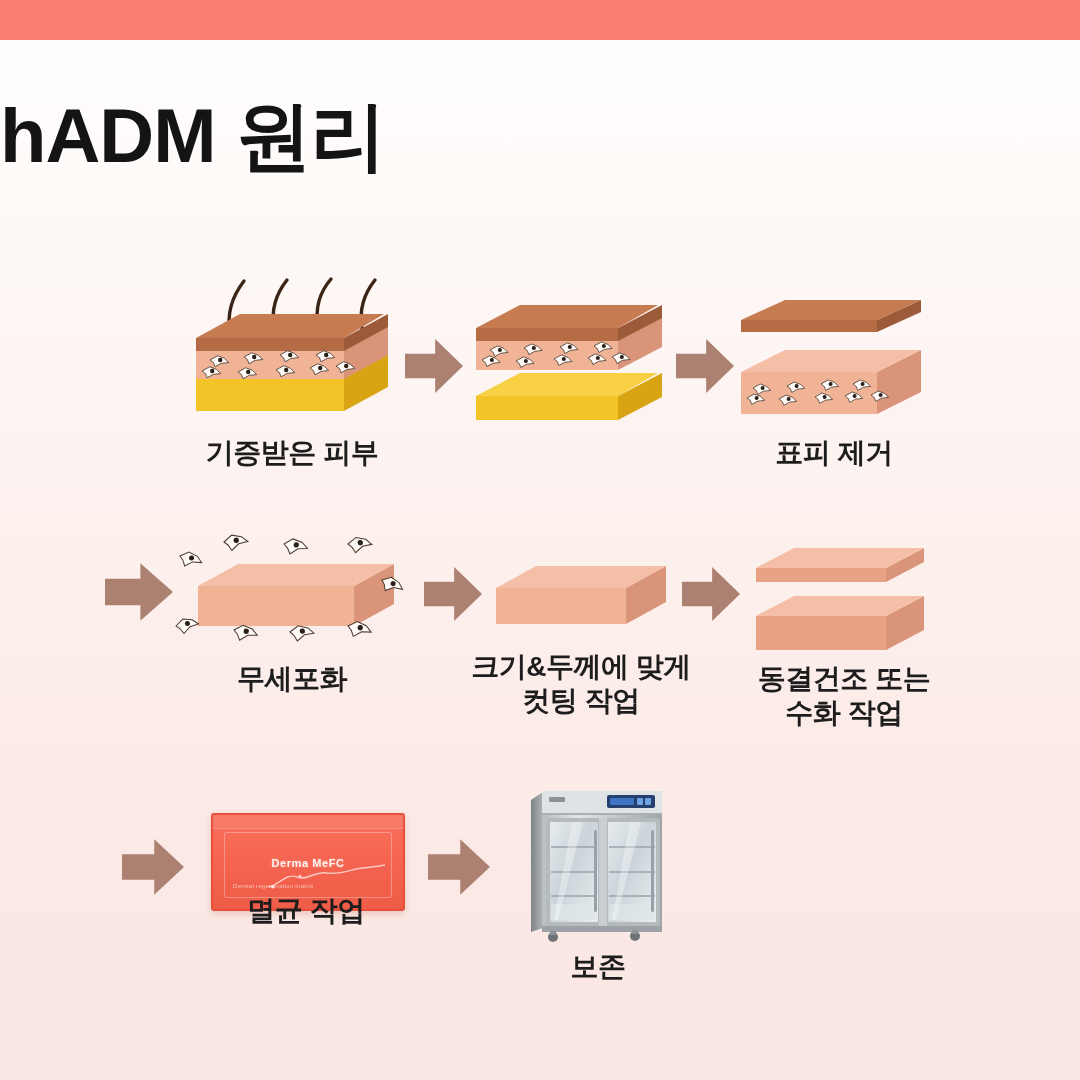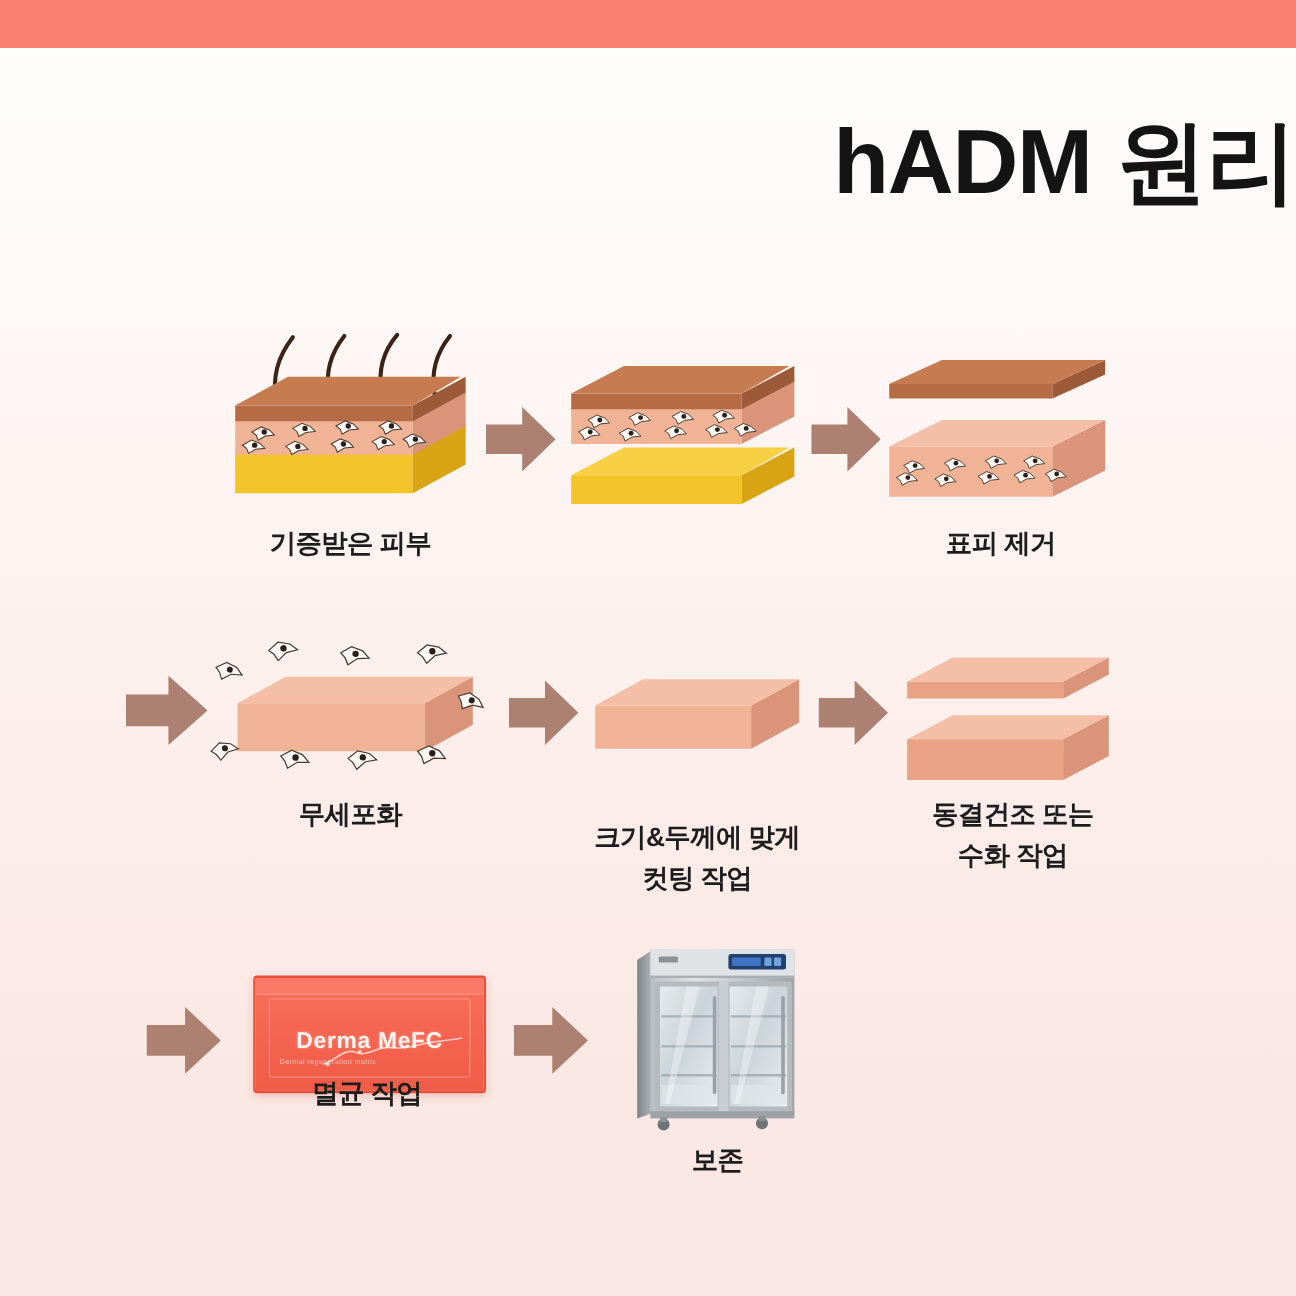--- a/index.html
+++ b/index.html
@@ -16,31 +16,31 @@
     overflow:hidden;
   }
   
   .top-bar{
     position:absolute;left:0;top:0;width:1080px;height:40px;
     background:#fa8072;
   }
   
   .title{
     position:absolute;left:0;top:98px;width:1080px;
-    text-align:right;
+    text-align:left;
     font-size:76px;line-height:1;
     font-weight:bold;
     letter-spacing:-1px;
     color:#141414;
     white-space:nowrap;
   }
   .cap{
     position:absolute;
     text-align:center;
-    font-size:22px;
+    font-size:28px;
     line-height:34px;
     font-weight:bold;
     color:#1d1d1d;
     letter-spacing:-0.5px;
     white-space:pre-line;
   }
   
   .arrow{
     position:absolute;
     background:#ac8171;
@@ -66,21 +66,21 @@
     border-bottom:1px solid rgba(255,255,255,.18);
   }
   .prodbox .inner-line{
     position:absolute;left:11px;top:17px;right:11px;bottom:11px;
     border:1px solid rgba(255,255,255,.30);
     border-radius:2px;
   }
   .prodbox .brand{
     position:absolute;left:0;right:0;top:42px;
     text-align:center;
-    font-size:19px;letter-spacing:.6px;
+    font-size:11px;letter-spacing:.6px;
     color:rgba(255,255,255,.92);
     font-weight:bold;
     text-shadow:0 0 3px rgba(255,160,140,.8);
     filter:blur(.4px);
   }
   .prodbox .fineprint{
     position:absolute;left:20px;bottom:20px;
     font-size:6px;letter-spacing:.3px;
     color:rgba(255,255,255,.6);
     filter:blur(.3px);
@@ -326,21 +326,21 @@
 
   <div class="arrow" style="left: 424px; top: 566px; width: 58px; height: 56px; background: rgb(172, 129, 113);"></div>
 
   <div class="blk" style="left:486px;top:558px;width:190px;height:80px;">
     <svg width="190" height="82" viewBox="0 0 190 82">
       <polygon points="10,30 140,30 140,66 10,66" fill="#f0b396"></polygon>
       <polygon points="140,30 180,8 180,44 140,66" fill="#d9947a"></polygon>
       <polygon points="10,30 50,8 180,8 140,30" fill="#f4bfa6"></polygon>
     </svg>
   </div>
-  <div class="cap" style="left:466px;top:681px;width:230px;">크기&amp;두께에 맞게
+  <div class="cap" style="left:466px;top:650px;width:230px;">크기&amp;두께에 맞게
 컷팅 작업</div>
 
   <div class="arrow" style="left: 682px; top: 566px; width: 58px; height: 56px; background: rgb(172, 129, 113);"></div>
 
   <div class="blk" style="left:748px;top:540px;width:186px;height:116px;">
     <svg width="186" height="118" viewBox="0 0 186 118">
 
       <polygon points="8,28 138,28 138,42 8,42" fill="#e9a384"></polygon>
       <polygon points="138,28 176,8 176,22 138,42" fill="#d9947a"></polygon>
       <polygon points="8,28 46,8 176,8 138,28" fill="#f4bfa6"></polygon>

